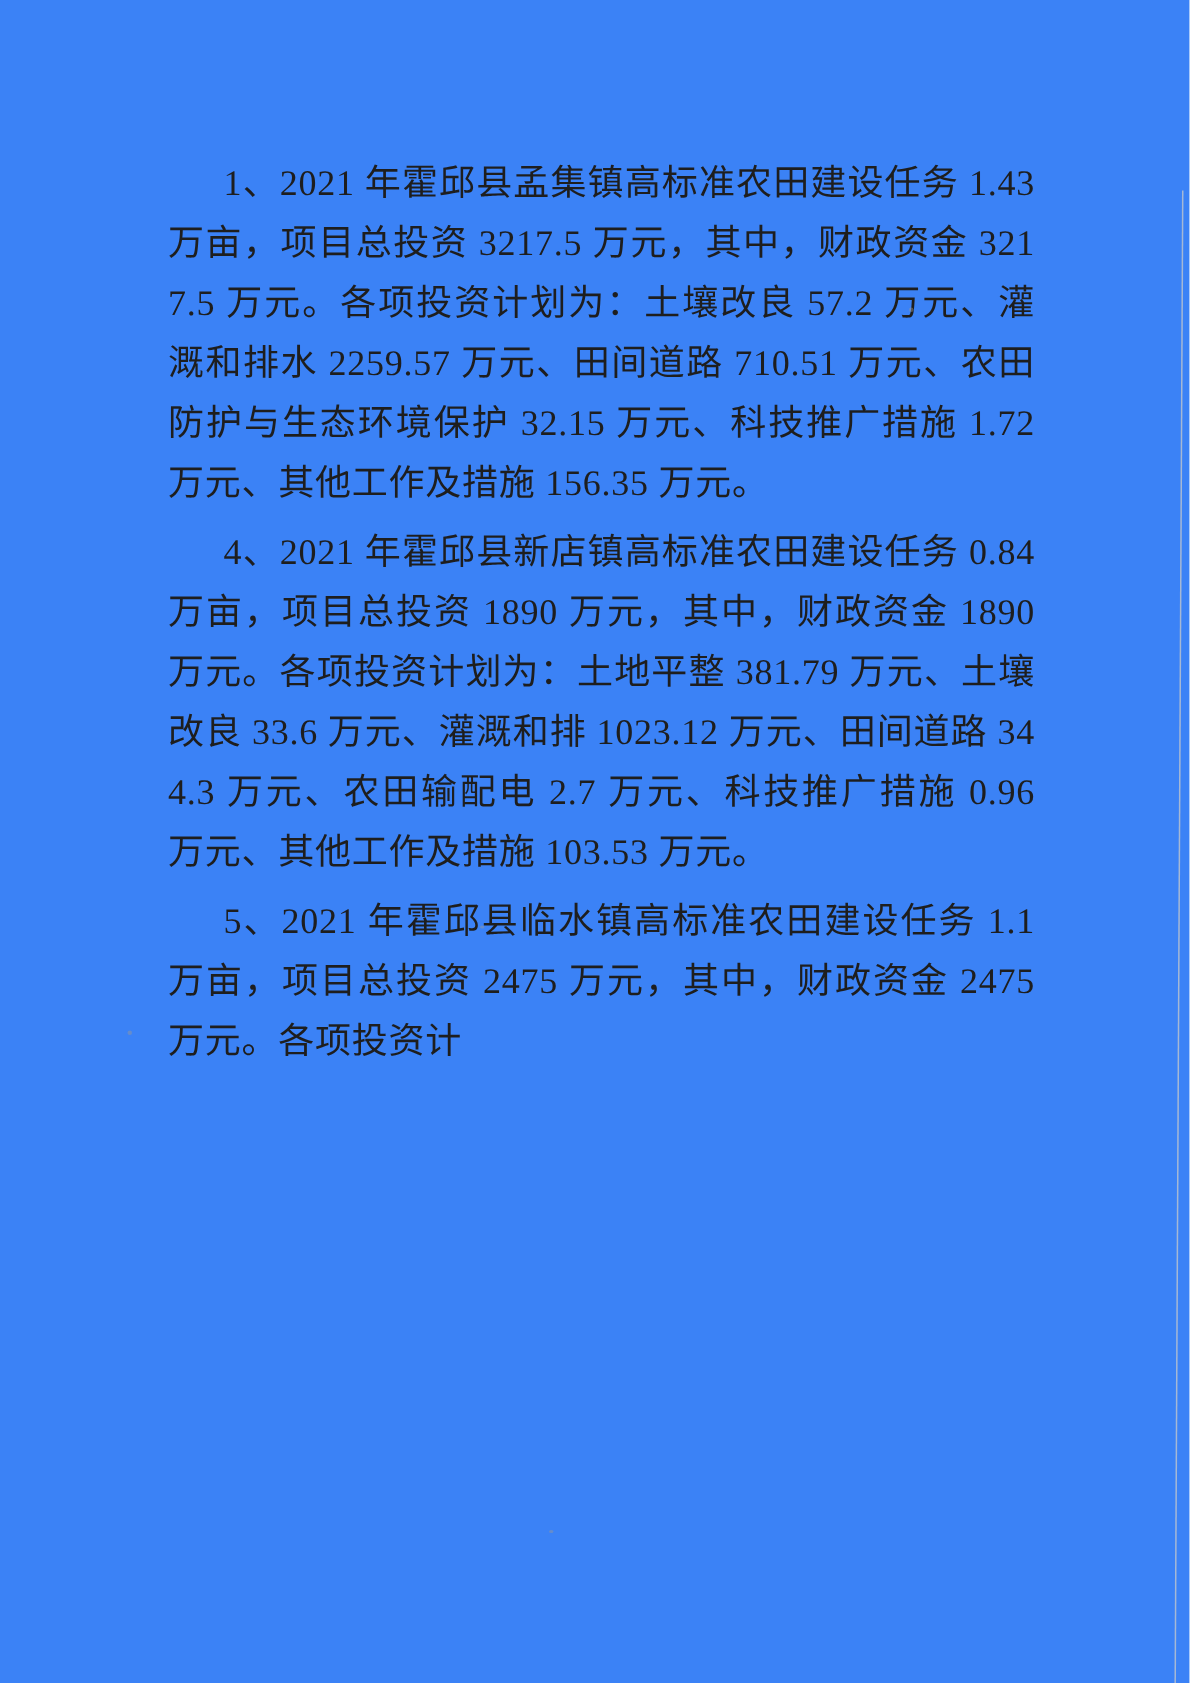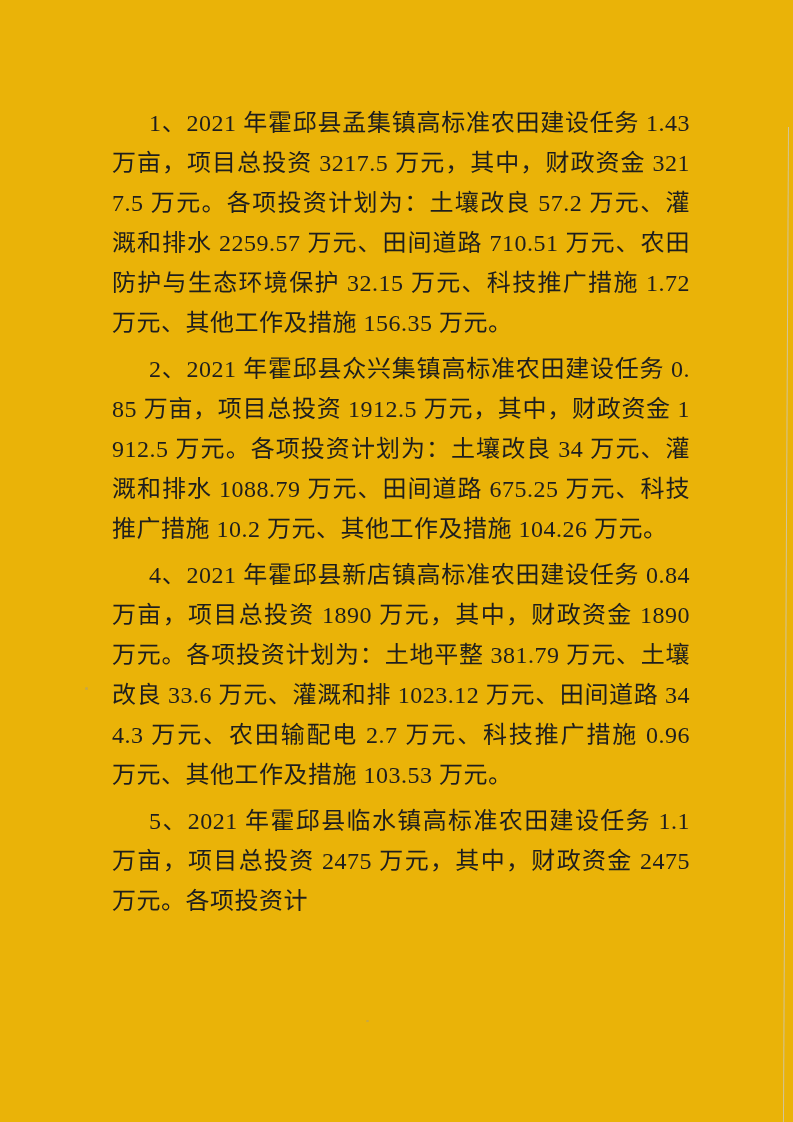--- a/index.html
+++ b/index.html
@@ -4,21 +4,21 @@
 <style>
   html, body {
     margin: 0;
     padding: 0;
     background: #ffffff;
   }
   .page {
     position: relative;
     width: 793px;
     height: 1122px;
-    background: #eab308;
+    background: #3b82f6;
     overflow: hidden;
     font-family: "Liberation Serif", "DejaVu Serif", serif;
     color: #1e1e1e;
   }
   .content {
     position: absolute;
     left: 112px;
     top: 103px;
     width: 578px;
   }
@@ -57,21 +57,20 @@
   .speck.s2 { left: 320px; top: 617px; width: 3px; height: 2px; }
   .speck.s3 { left: 85px;  top: 687px; width: 3px; height: 3px; }
   .speck.s4 { left: 366px; top: 1020px; width: 3px; height: 2px; }
 </style>
 </head>
 <body>
 
 <div class="page">
   <div class="content">
     <p class="para">1、2021 年霍邱县孟集镇高标准农田建设任务 1.43 万亩，项目总投资 3217.5 万元，其中，财政资金 3217.5 万元。各项投资计划为：土壤改良 57.2 万元、灌溉和排水 2259.57 万元、田间道路 710.51 万元、农田防护与生态环境保护 32.15 万元、科技推广措施 1.72 万元、其他工作及措施 156.35 万元。</p>
-    <p class="para">2、2021 年霍邱县众兴集镇高标准农田建设任务 0.85 万亩，项目总投资 1912.5 万元，其中，财政资金 1912.5 万元。各项投资计划为：土壤改良 34 万元、灌溉和排水 1088.79 万元、田间道路 675.25 万元、科技推广措施 10.2 万元、其他工作及措施 104.26 万元。</p>
     <p class="para">4、2021 年霍邱县新店镇高标准农田建设任务 0.84 万亩，项目总投资 1890 万元，其中，财政资金 1890 万元。各项投资计划为：土地平整 381.79 万元、土壤改良 33.6 万元、灌溉和排 1023.12 万元、田间道路 344.3 万元、农田输配电 2.7 万元、科技推广措施 0.96 万元、其他工作及措施 103.53 万元。</p>
     <p class="para">5、2021 年霍邱县临水镇高标准农田建设任务 1.1 万亩，项目总投资 2475 万元，其中，财政资金 2475 万元。各项投资计</p>
   </div>
 
   <div class="scan-edge"></div>
   <div class="speck s1"></div>
   <div class="speck s2"></div>
   <div class="speck s3"></div>
   <div class="speck s4"></div>
 </div>

